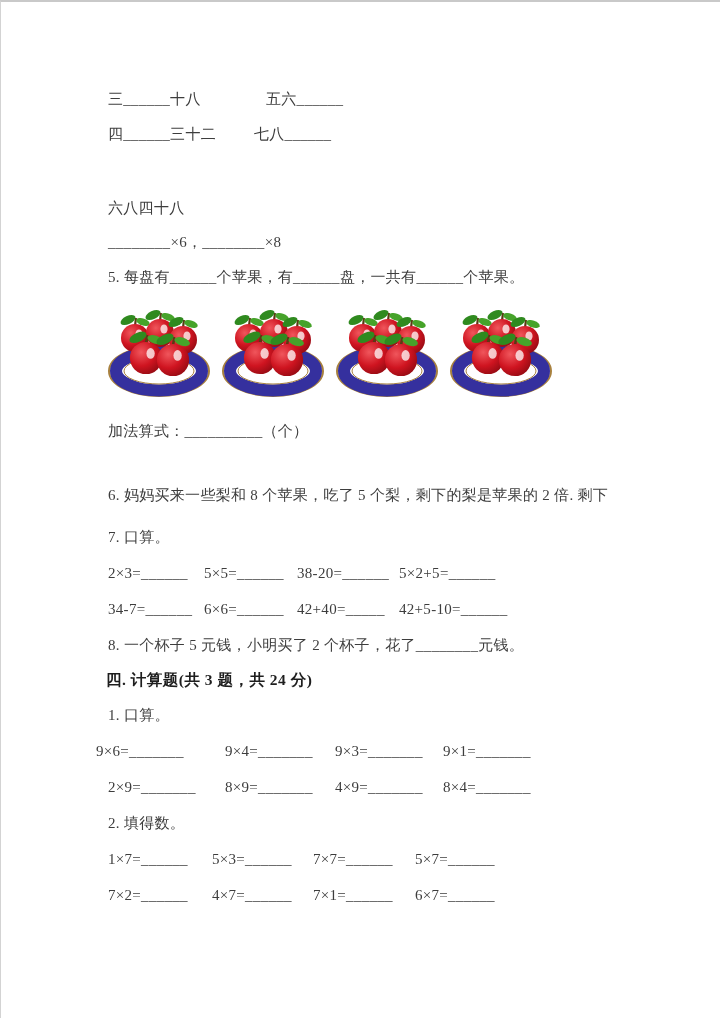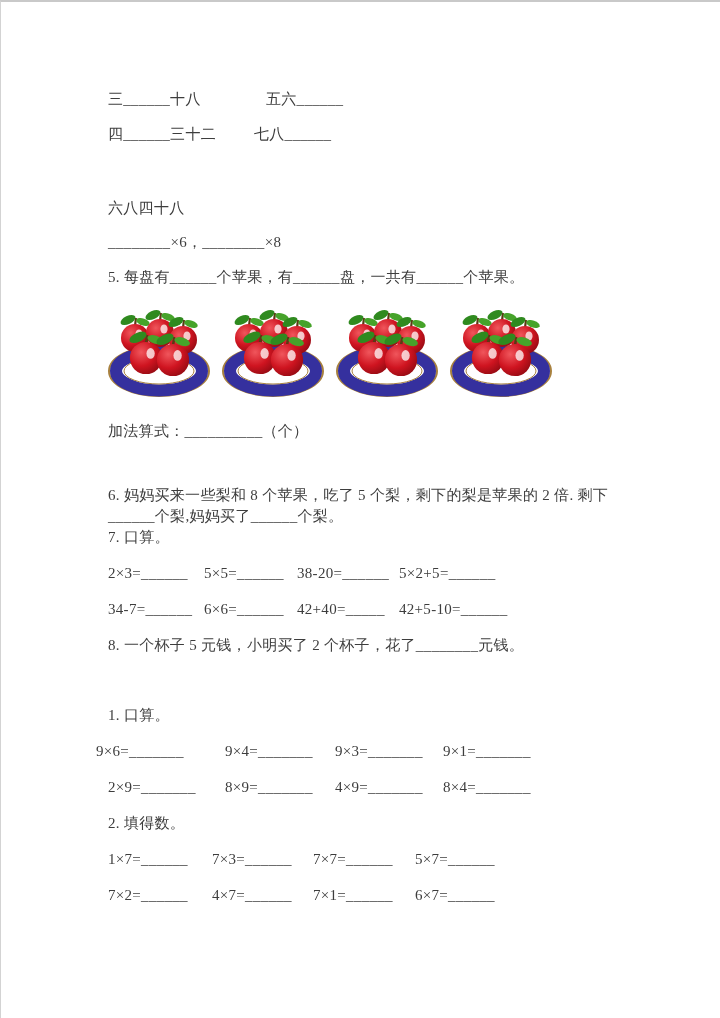--- a/index.html
+++ b/index.html
@@ -148,48 +148,48 @@
       <use href="#apple" transform="translate(57,25)"></use>
       <use href="#apple" transform="translate(80,32)"></use>
       <use href="#apple" transform="translate(43,50) scale(1.15)"></use>
       <use href="#apple" transform="translate(70,52) scale(1.15)"></use>
     </svg>
     </div>
 
   <span class="t" style="top:420px;left:107px">加法算式：__________（个）</span>
 
   <span class="t" style="top:484px;left:107px">6. 妈妈买来一些梨和 8 个苹果，吃了 5 个梨，剩下的梨是苹果的 2 倍. 剩下</span>
-  <span class="t" style="top:505px;left:107px">______个梨,妈妈买了______个梨。</span>
 
   <span class="t" style="top:526px;left:107px">7. 口算。</span>
   <span class="t" style="top:562px;left:107px">2×3=______</span>
   <span class="t" style="top:562px;left:203px">5×5=______</span>
   <span class="t" style="top:562px;left:296px">38-20=______</span>
   <span class="t" style="top:562px;left:398px">5×2+5=______</span>
   <span class="t" style="top:598px;left:107px">34-7=______</span>
   <span class="t" style="top:598px;left:203px">6×6=______</span>
   <span class="t" style="top:598px;left:296px">42+40=_____</span>
   <span class="t" style="top:598px;left:398px">42+5-10=______</span>
 
   <span class="t" style="top:634px;left:107px">8. 一个杯子 5 元钱，小明买了 2 个杯子，花了________元钱。</span>
 
+  <span class="t h" style="top:668px;left:105px">四. 计算题(共 3 题，共 24 分)</span>
 
   <span class="t" style="top:704px;left:107px">1. 口算。</span>
   <span class="t" style="top:740px;left:95px">9×6=_______</span>
   <span class="t" style="top:740px;left:224px">9×4=_______</span>
   <span class="t" style="top:740px;left:334px">9×3=_______</span>
   <span class="t" style="top:740px;left:442px">9×1=_______</span>
   <span class="t" style="top:776px;left:107px">2×9=_______</span>
   <span class="t" style="top:776px;left:224px">8×9=_______</span>
   <span class="t" style="top:776px;left:334px">4×9=_______</span>
   <span class="t" style="top:776px;left:442px">8×4=_______</span>
 
   <span class="t" style="top:812px;left:107px">2. 填得数。</span>
   <span class="t" style="top:848px;left:107px">1×7=______</span>
-  <span class="t" style="top:848px;left:211px">7×3=______</span>
+  <span class="t" style="top:848px;left:211px">5×3=______</span>
   <span class="t" style="top:848px;left:312px">7×7=______</span>
   <span class="t" style="top:848px;left:414px">5×7=______</span>
   <span class="t" style="top:884px;left:107px">7×2=______</span>
   <span class="t" style="top:884px;left:211px">4×7=______</span>
   <span class="t" style="top:884px;left:312px">7×1=______</span>
   <span class="t" style="top:884px;left:414px">6×7=______</span>
 
 </div>
 
 </body></html>

